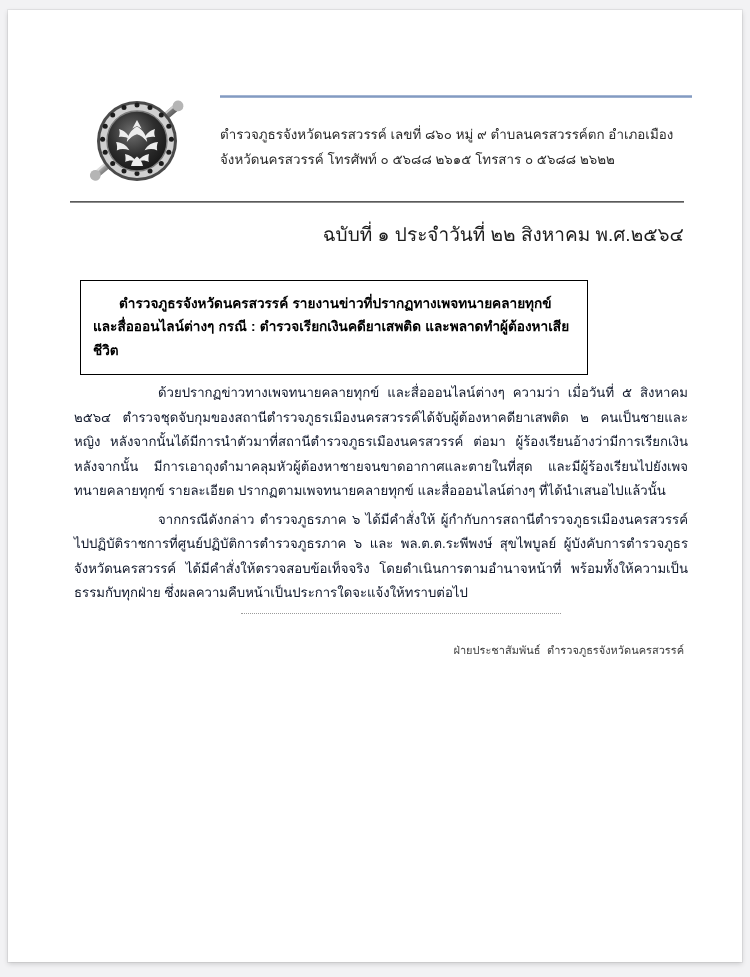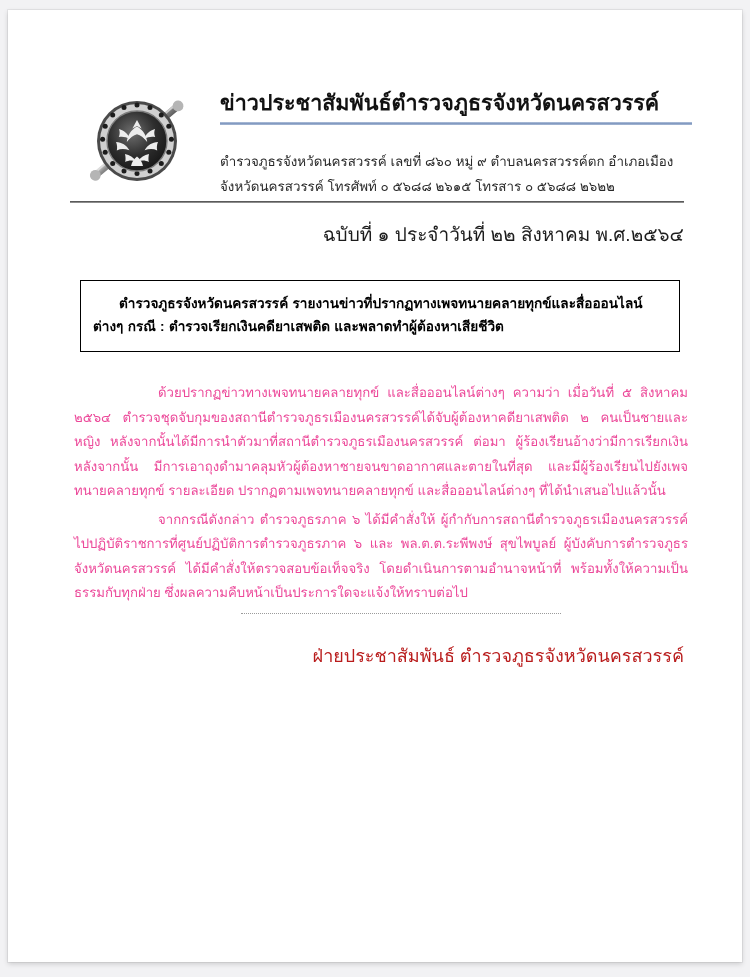--- a/index.html
+++ b/index.html
@@ -100,21 +100,21 @@
     font-size: 19px;
     color: #1d1d1d;
     white-space: nowrap;
   }
 
   
   .headline-box {
     position: absolute;
     left: 72px;
     top: 270px;
-    width: 600px;
+    width: 508px;
     box-sizing: border-box;
     border: 1px solid #000000;
     padding: 11px 12px 12px 12px;
   }
 
   .headline-text {
     font-size: 13.6px;
     font-weight: bold;
     color: #000000;
     line-height: 1.72;
@@ -126,21 +126,21 @@
   
   .body-block {
     position: absolute;
     left: 66px;
     top: 371px;
     width: 614px;
   }
 
   .para {
     font-size: 13.2px;
-    color: #ec4899;
+    color: #0f172a;
     line-height: 1.86;
     text-align: justify;
     text-justify: inter-word;
     text-indent: 84px;
     margin: 0 0 2px 0;
   }
   .para.second { margin-top: 4px; }
 
   
   .dotted-rule {
@@ -149,23 +149,24 @@
     top: 603px;
     width: 320px;
     border-top: 1px dotted #9b9b9b;
     height: 0;
   }
 
   .signature {
     position: absolute;
     right: 58px;
     top: 631px;
-    font-size: 18px;
-    color: #b91c1c;
-    white-space: nowrap;
+    font-size: 11px;
+    color: #404040;
+    white-space: nowrap;
+    font-family: Liberation Mono, monospace;
   }
 </style>
 </head>
 <body>
 
 <div class="page-backdrop">
   <div class="page">
 
     <div class="letterhead">
 
@@ -223,21 +224,20 @@
             <path d="M44 66 c6 0.4 10.4 3.2 13.4 8.2 c-4.8 -1.6 -8.8 -1.6 -12.6 0.2 c0.6 -2.8 0.4 -5.6 -0.8 -8.4 Z"></path>
             <path d="M86 66 c-6 0.4 -10.4 3.2 -13.4 8.2 c4.8 -1.6 8.8 -1.6 12.6 0.2 c-0.6 -2.8 -0.4 -5.6 0.8 -8.4 Z"></path>
             <path d="M53 78 c4.8 0.8 8.4 3.2 10.8 7.2 c-4 -1.2 -7.4 -1 -10.6 0.8 c0.6 -2.6 0.4 -5.2 -0.2 -8 Z"></path>
             <path d="M77 78 c-4.8 0.8 -8.4 3.2 -10.8 7.2 c4 -1.2 7.4 -1 10.6 0.8 c-0.6 -2.6 -0.4 -5.2 0.2 -8 Z"></path>
             <path d="M65 80.5 c3.2 2.4 5.2 5.6 6 9.6 h-12 c0.8 -4 2.8 -7.2 6 -9.6 Z"></path>
           </g>
         </svg>
       </div>
 
       <div class="masthead">
-        <div class="masthead-title">ข่าวประชาสัมพันธ์ตำรวจภูธรจังหวัดนครสวรรค์</div>
         <div class="masthead-rule"></div>
         <div class="masthead-address">ตำรวจภูธรจังหวัดนครสวรรค์ เลขที่ ๘๖๐ หมู่ ๙  ตำบลนครสวรรค์ตก  อำเภอเมือง</div>
         <div class="masthead-address" style="margin-top:2px;">จังหวัดนครสวรรค์  โทรศัพท์  ๐ ๕๖๘๘ ๒๖๑๕ โทรสาร  ๐ ๕๖๘๘ ๒๖๒๒</div>
       </div>
 
       <div class="header-divider"></div>
     </div>
 
     <div class="issue-line">ฉบับที่ ๑ ประจำวันที่ ๒๒  สิงหาคม พ.ศ.๒๕๖๔</div>
 

